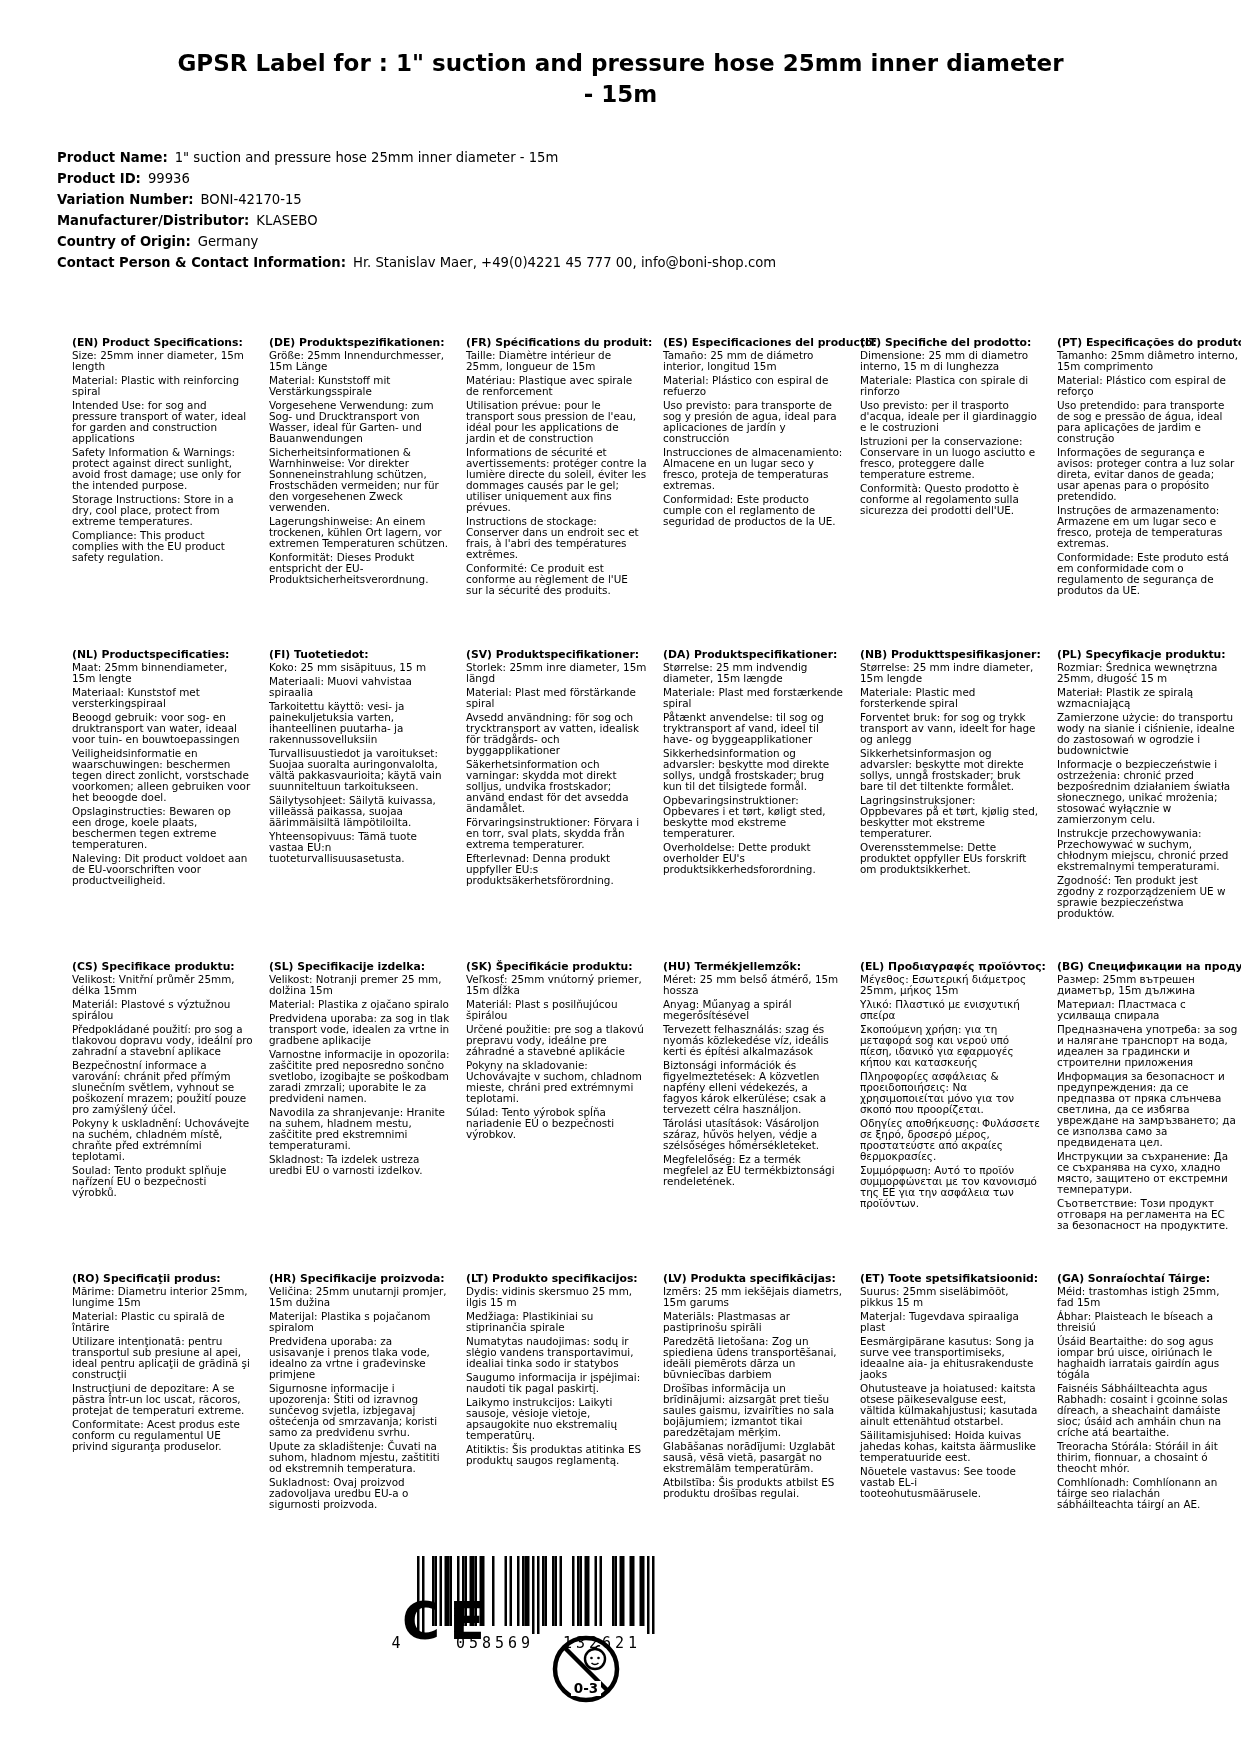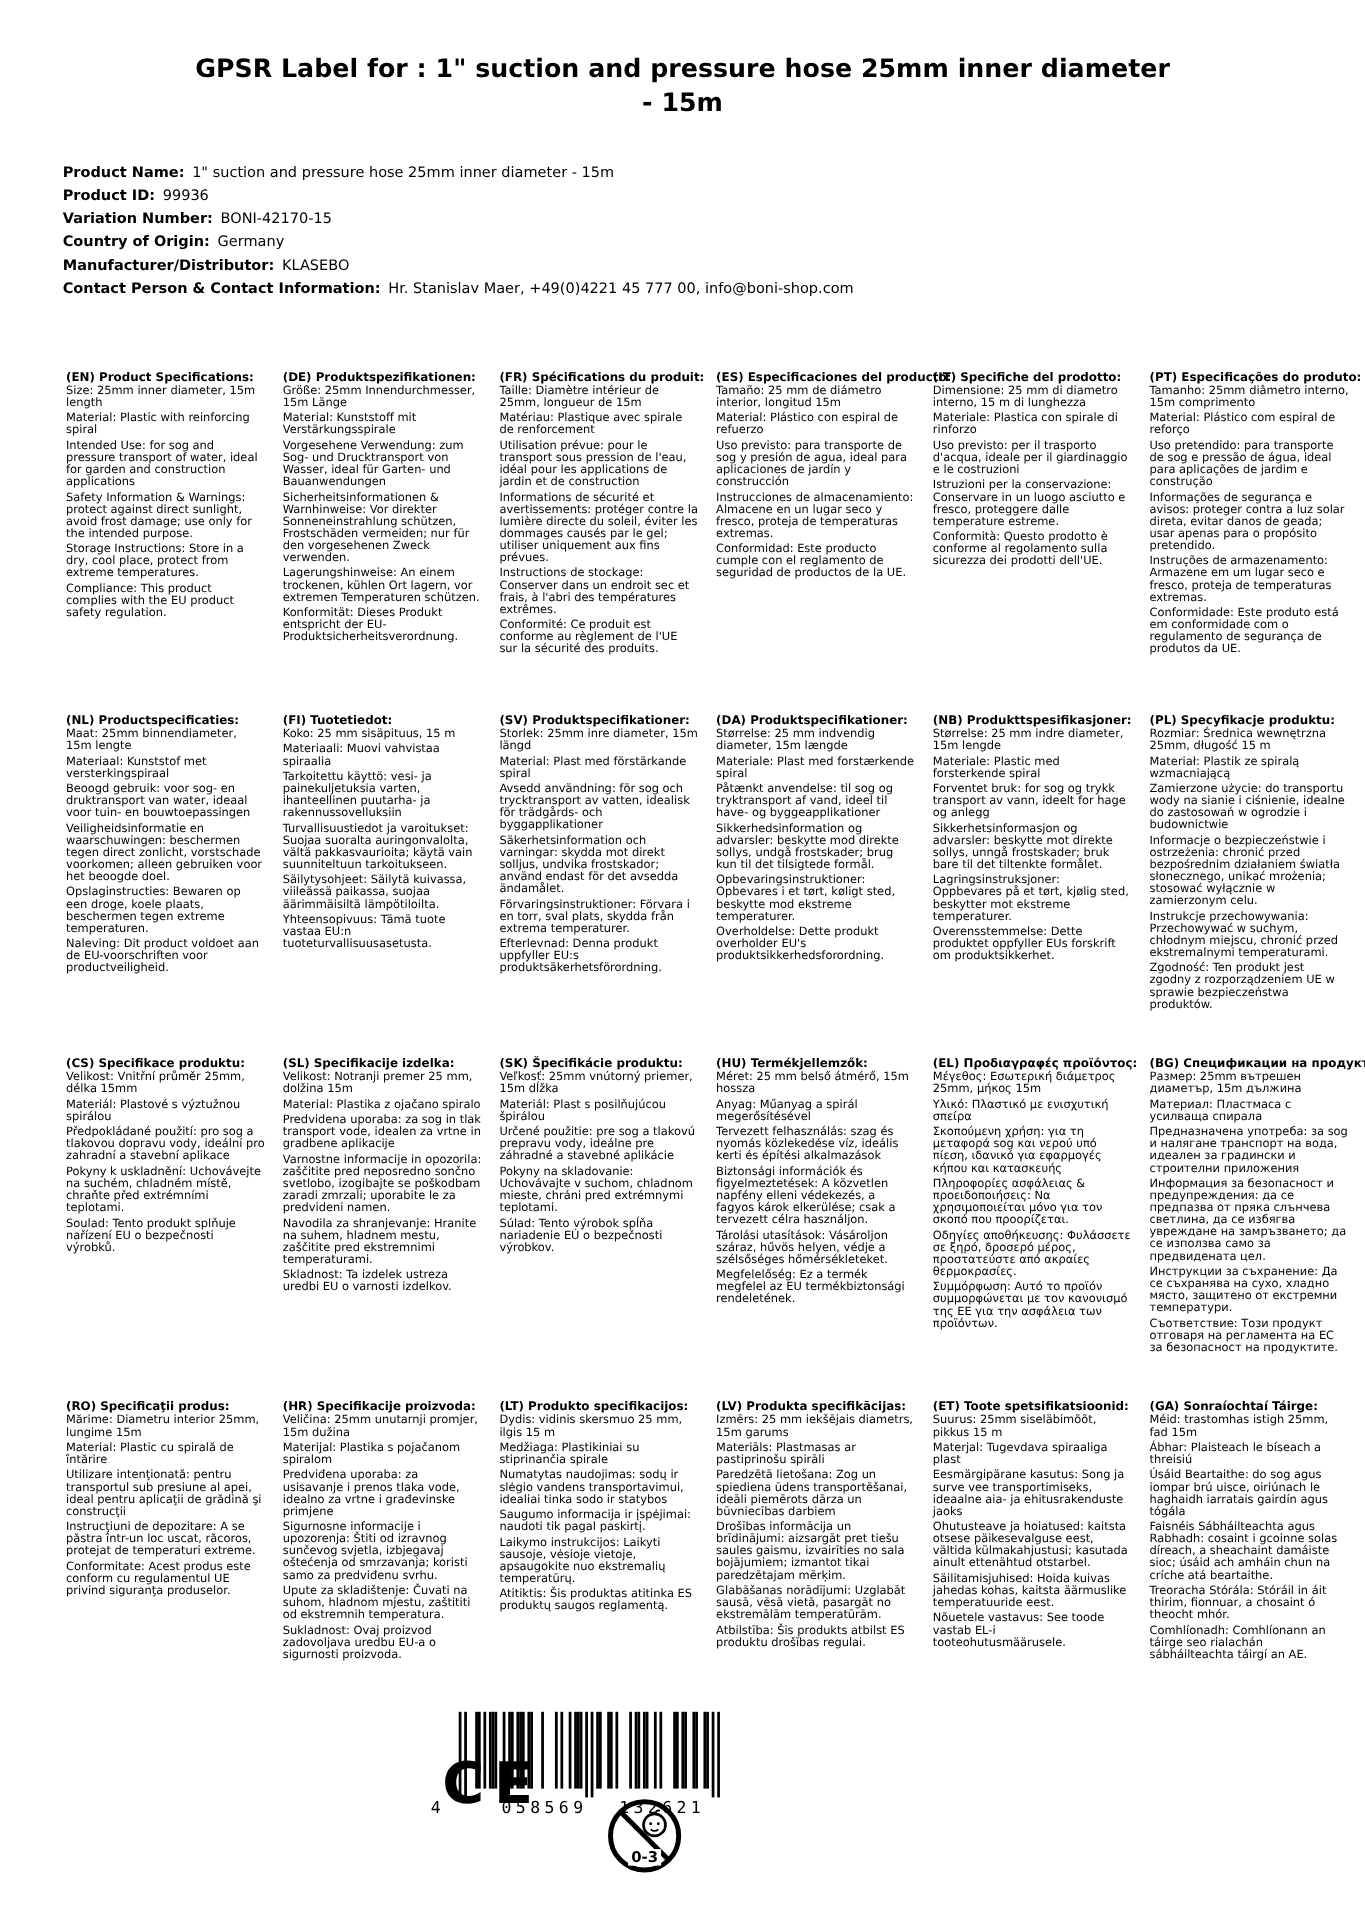--- a/index.html
+++ b/index.html
@@ -4,21 +4,21 @@
 <style>
   html,body{margin:0;padding:0;background:#e8e8e8;}
   .page{position:relative;width:1241px;height:1754px;background:#ffffff;color:#000;
         font-family:"DejaVu Sans","Liberation Sans",sans-serif;overflow:hidden;margin:0 auto;}
   .title{position:absolute;top:48px;left:0;right:0;margin:0 auto;width:900px;text-align:center;
          font-size:23px;font-weight:bold;line-height:31px;}
   .product-info{position:absolute;left:57px;top:147px;font-size:13.2px;line-height:21px;}
   .info-row{white-space:nowrap;}
   .info-label{font-weight:bold;}
   .info-value{margin-left:7px;}
-  .lang-grid{position:absolute;left:60px;top:337px;display:grid;
+  .lang-grid{position:absolute;left:72px;top:337px;display:grid;
              grid-template-columns:repeat(6,181px);column-gap:16px;grid-auto-rows:312px;}
   .lang-block{font-size:10.4px;line-height:11px;}
   .lang-heading{font-size:10.8px;font-weight:bold;margin:0 0 1px 0;white-space:nowrap;line-height:12px;}
   .lang-item{margin:0 0 3px 0;}
   .barcode-wrap{position:absolute;left:390px;top:1556px;}
   .bc-digit{font-family:"DejaVu Sans Mono","Liberation Mono",monospace;font-size:15px;
             letter-spacing:4px;fill:#000;}
   .ce-wrap{position:absolute;left:402px;top:1588px;}
   .ce-text{font-family:"DejaVu Sans","Liberation Sans",sans-serif;font-weight:bold;
            font-size:52px;letter-spacing:9px;fill:#000;}
@@ -30,22 +30,22 @@
 <body>
 
 <div class="page">
 
   <h1 class="title">GPSR Label for : 1" suction and pressure hose 25mm inner diameter - 15m</h1>
 
   <section class="product-info">
       <div class="info-row"><span class="info-label">Product Name:</span><span class="info-value">1" suction and pressure hose 25mm inner diameter - 15m</span></div>
       <div class="info-row"><span class="info-label">Product ID:</span><span class="info-value">99936</span></div>
       <div class="info-row"><span class="info-label">Variation Number:</span><span class="info-value">BONI-42170-15</span></div>
+      <div class="info-row"><span class="info-label">Manufacturer/Distributor:</span><span class="info-value">KLASEBO</span></div>
       <div class="info-row"><span class="info-label">Country of Origin:</span><span class="info-value">Germany</span></div>
-      <div class="info-row"><span class="info-label">Manufacturer/Distributor:</span><span class="info-value">KLASEBO</span></div>
       <div class="info-row"><span class="info-label">Contact Person &amp; Contact Information:</span><span class="info-value">Hr. Stanislav Maer, +49(0)4221 45 777 00, info@boni-shop.com</span></div>
     </section>
 
   <main class="lang-grid">
   <section class="lang-block">
     <h3 class="lang-heading">(EN) Product Specifications:</h3>
   <p class="lang-item">Size: 25mm inner diameter, 15m length</p>
         <p class="lang-item">Material: Plastic with reinforcing spiral</p>
         <p class="lang-item">Intended Use: for sog and pressure transport of water, ideal for garden and construction applications</p>
         <p class="lang-item">Safety Information &amp; Warnings: protect against direct sunlight, avoid frost damage; use only for the intended purpose.</p>
@@ -159,20 +159,21 @@
         <p class="lang-item">Informacje o bezpieczeństwie i ostrzeżenia: chronić przed bezpośrednim działaniem światła słonecznego, unikać mrożenia; stosować wyłącznie w zamierzonym celu.</p>
         <p class="lang-item">Instrukcje przechowywania: Przechowywać w suchym, chłodnym miejscu, chronić przed ekstremalnymi temperaturami.</p>
         <p class="lang-item">Zgodność: Ten produkt jest zgodny z rozporządzeniem UE w sprawie bezpieczeństwa produktów.</p>
       </section>
 
   <section class="lang-block">
     <h3 class="lang-heading">(CS) Specifikace produktu:</h3>
   <p class="lang-item">Velikost: Vnitřní průměr 25mm, délka 15mm</p>
         <p class="lang-item">Materiál: Plastové s výztužnou spirálou</p>
         <p class="lang-item">Předpokládané použití: pro sog a tlakovou dopravu vody, ideální pro zahradní a stavební aplikace</p>
+        <p class="lang-item">Bezpečnostní informace a varování: chránit před přímým slunečním světlem, vyhnout se poškození mrazem; použití pouze pro zamýšlený účel.</p>
         <p class="lang-item">Pokyny k uskladnění: Uchovávejte na suchém, chladném místě, chraňte před extrémními teplotami.</p>
         <p class="lang-item">Soulad: Tento produkt splňuje nařízení EU o bezpečnosti výrobků.</p>
       </section>
 
   <section class="lang-block">
     <h3 class="lang-heading">(SL) Specifikacije izdelka:</h3>
   <p class="lang-item">Velikost: Notranji premer 25 mm, dolžina 15m</p>
         <p class="lang-item">Material: Plastika z ojačano spiralo</p>
         <p class="lang-item">Predvidena uporaba: za sog in tlak transport vode, idealen za vrtne in gradbene aplikacije</p>
         <p class="lang-item">Varnostne informacije in opozorila: zaščitite pred neposredno sončno svetlobo, izogibajte se poškodbam zaradi zmrzali; uporabite le za predvideni namen.</p>

